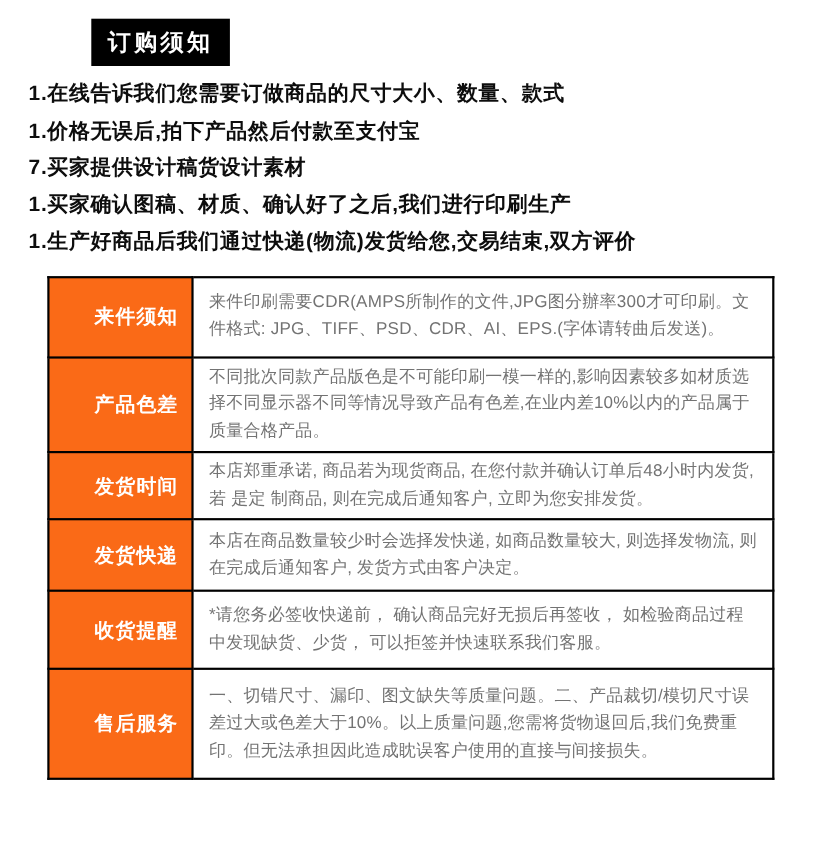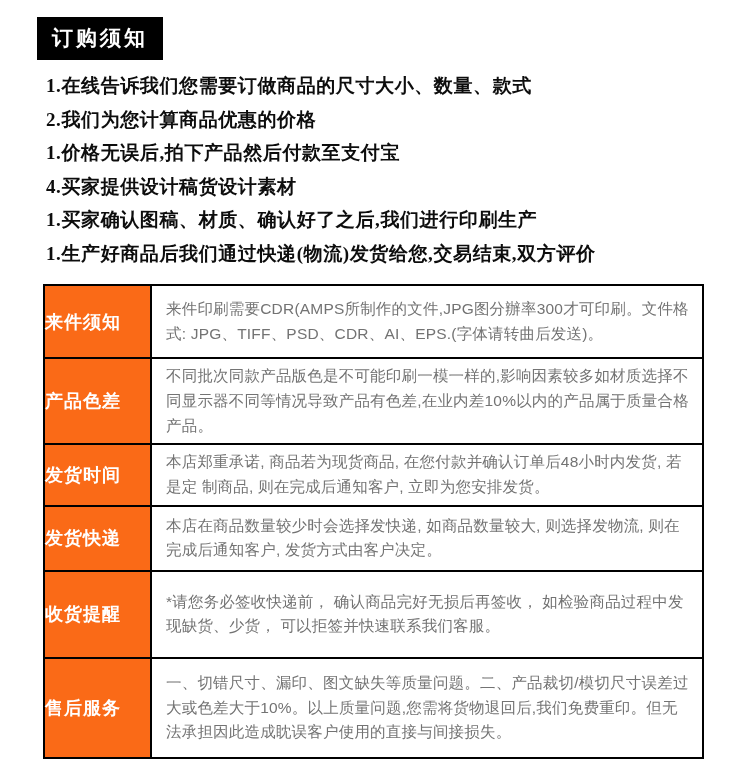--- a/index.html
+++ b/index.html
@@ -2,63 +2,62 @@
 <html style="--accent: #fa6a17; --heading-bg: #000000; --heading-fg: #ffffff; --border-color: #000000;"><head>
 <meta charset="utf-8">
 <style>
   html,body { margin:0; padding:0; }
   body {
     width:750px; height:768px; background:#ffffff; overflow:hidden;
     font-family:"Liberation Sans", sans-serif; color:#111;
     -webkit-font-smoothing:antialiased;
   }
   .heading-box {
-    display:inline-block; margin:17px 0 0 37px;
+    display:inline-block; margin:17px 0 0 83px;
     background:var(--heading-bg,#000); color:var(--heading-fg,#fff);
     font-size:21px; font-weight:bold; letter-spacing:3px;
     padding:7px 15px 8px 15px;
   }
   .notice-list {
-    list-style:none; margin:9px 0 0 46px; padding:0;
-    font-size:19px; font-weight:bold; color:#0d0d0d; letter-spacing:0.6px;font-family:Liberation Serif, serif;
+    list-style:none; margin:9px 0 0 26px; padding:0;
+    font-size:19px; font-weight:bold; color:#0d0d0d; letter-spacing:0.6px;
   }
   .notice-list li { line-height:33.5px; white-space:nowrap; }
   .info-table {
     border-collapse:collapse; margin:14px 0 0 43px;
     width:661px; table-layout:fixed;
   }
   .info-table td { border:2px solid var(--border-color,#000); }
   td.label-cell {
     width:105px; background:var(--accent,#fa6a17); color:#fff;
-    font-weight:bold; font-size:18px; text-align:left; letter-spacing:1px;
-    padding:0;
+    font-weight:bold; font-size:18px; text-align:right; letter-spacing:1px;
+    padding:12px;
   }
   td.content-cell {
     padding:5px 13px 5px 14px; font-size:15.5px; line-height:1.6;
     color:#737373; vertical-align:middle; letter-spacing:0.2px;
   }
   tr.r1 { height:73px; }
   tr.r2 { height:72px; }
   tr.r3 { height:52px; }
   tr.r4 { height:65px; }
-  tr.r5 { height:87px; }
+  tr.r5 { height:71px; }
   tr.r6 { height:100px; }
 </style>
 </head>
 <body style="background: rgb(255, 255, 255);">
 
 <div class="page">
 
   <div class="heading-box">订购须知</div>
 
   <ol class="notice-list">
     <li>1.在线告诉我们您需要订做商品的尺寸大小、数量、款式</li>
-    <li>2.我们为您计算商品优惠的价格</li>
     <li>1.价格无误后,拍下产品然后付款至支付宝</li>
-    <li>4.买家提供设计稿货设计素材</li>
+    <li>7.买家提供设计稿货设计素材</li>
     <li>1.买家确认图稿、材质、确认好了之后,我们进行印刷生产</li>
     <li>1.生产好商品后我们通过快递(物流)发货给您,交易结束,双方评价</li>
   </ol>
 
   <table class="info-table">
     <tbody>
         <tr class="r1">
       <td class="label-cell">来件须知</td>
       <td class="content-cell">来件印刷需要CDR(AMPS所制作的文件,JPG图分辦率300才可印刷。文件格式: JPG、TIFF、PSD、CDR、AI、EPS.(字体请转曲后发送)。</td>
     </tr>

